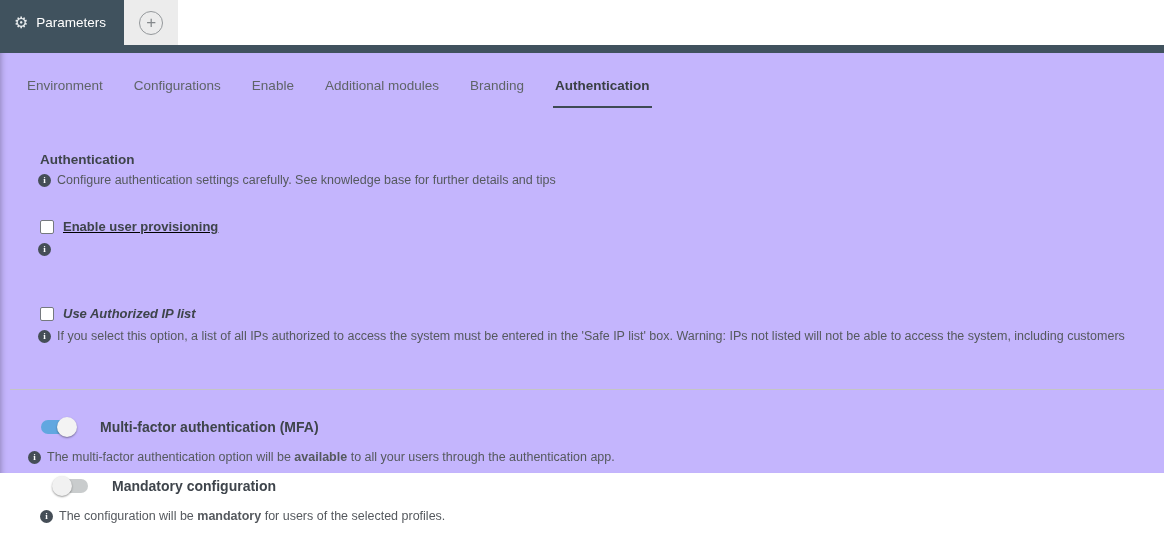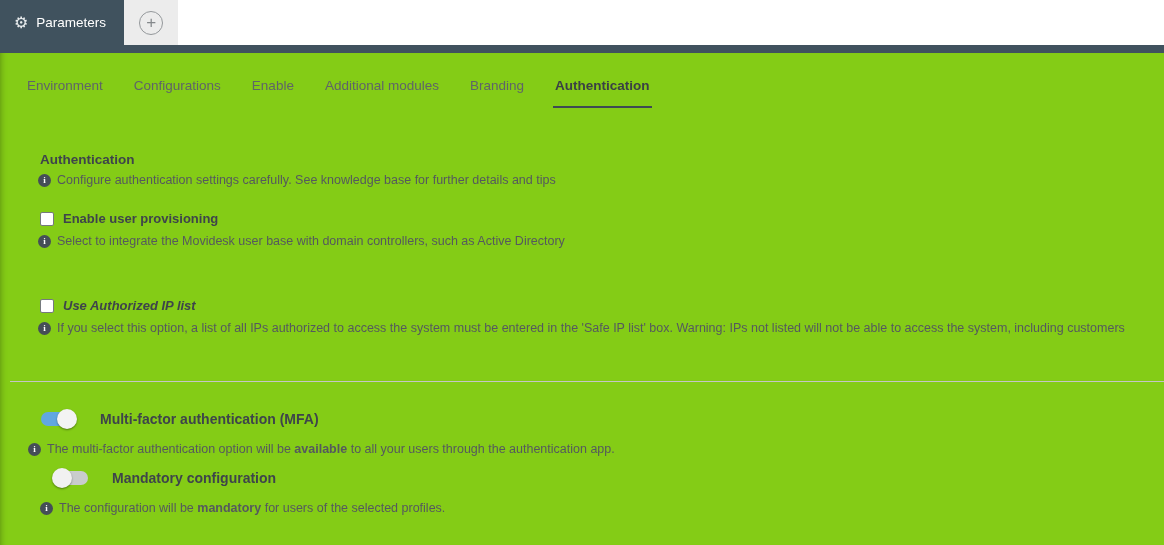--- a/index.html
+++ b/index.html
@@ -24,23 +24,23 @@
   .addtab .plus-circle {
     width: 24px; height: 24px; border: 1px solid #94989b; border-radius: 50%;
     display: flex; align-items: center; justify-content: center;
     color: #84888b; font-size: 17px; font-weight: 400; line-height: 1;
     padding-bottom: 1px;
   }
   .stripe { height: 8px; background: #40525e; }
 
   
   .panel {
-    height: 492px;
+    height: 420px;
     box-shadow: inset 7px 0 7px -7px rgba(0,0,0,0.35);
-    background: #84cc16;
+    background: #c4b5fd;
   }
 
   
   .nav { padding: 25px 0 0 25px; display: flex; }
   .nav-tab {
     font-size: 13.5px; color: #5f6468; padding: 0 2px 13px 2px;
     margin-right: 27px; cursor: pointer; white-space: nowrap;
   }
   .nav-tab.active {
     color: #3a4045; font-weight: bold;
@@ -62,21 +62,21 @@
   }
   .gap-6 { margin-top: 6px; }
   .gap-8 { margin-top: 8px; }
 
   .check-row { display: flex; align-items: center; gap: 9px; }
   .checkbox {
     width: 14px; height: 14px; border: 1px solid #75797e; border-radius: 2px;
     background: #ffffff; cursor: pointer;
   }
   .check-label { font-size: 13px; font-weight: bold; color: #3e444b; cursor: pointer; }
-  .row1 { margin-top: 24px; }
+  .row1 { margin-top: 32px; text-decoration: underline; }
   .row2 { margin-top: 50px; font-style: italic; }
 
   .divider { margin: 46px 0 0 10px; border-top: 1px solid #c5c5c5; }
 
   
   .toggle-sections { margin-left: 30px; }
   .toggle-row { display: flex; align-items: center; gap: 23px; }
   .mfa-row { margin-top: 27px; padding-left: 10px; }
   .mand-row { margin-top: 12px; padding-left: 22px; align-items: center; }
   .toggle-label { font-size: 14px; font-weight: bold; color: #3e444b; cursor: pointer; }
@@ -129,21 +129,20 @@
       <span class="info-icon">i</span>
       <span>Configure authentication settings carefully. See knowledge base for further details and tips</span>
     </div>
 
     <div class="check-row row1">
       <span class="checkbox"></span>
       <span class="check-label">Enable user provisioning</span>
     </div>
     <div class="info-line gap-8">
       <span class="info-icon">i</span>
-      <span>Select to integrate the Movidesk user base with domain controllers, such as Active Directory</span>
     </div>
 
     <div class="check-row row2">
       <span class="checkbox"></span>
       <span class="check-label">Use Authorized IP list</span>
     </div>
     <div class="info-line gap-8">
       <span class="info-icon">i</span>
       <span>If you select this option, a list of all IPs authorized to access the system must be entered in the 'Safe IP list' box. Warning: IPs not listed will not be able to access the system, including customers</span>
     </div>

